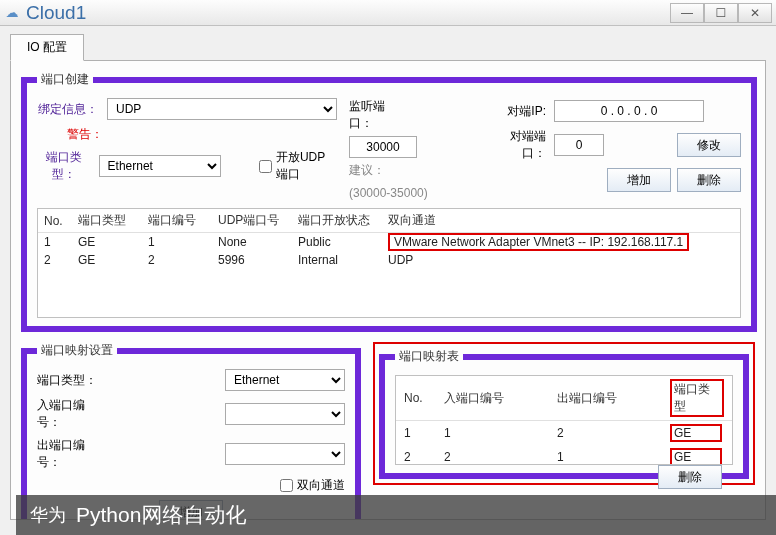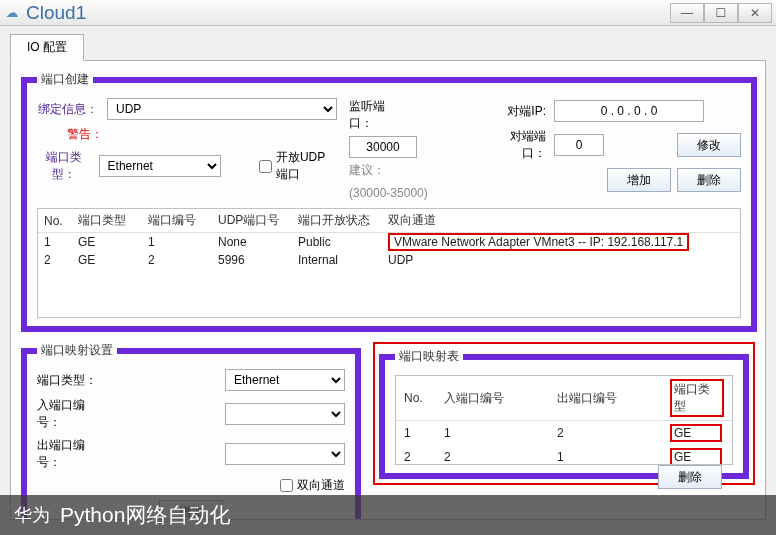--- a/index.html
+++ b/index.html
@@ -236,21 +236,21 @@
   padding: 3px 8px;
 }
 .hl-cell {
   border: 2px solid #d00;
   padding: 0 2px;
   display: inline-block;
   min-width: 52px;
 }
 .footer-overlay {
   position: absolute;
-  left: 0;
+  left: 16px;
   right: 0;
   bottom: 0;
   height: 40px;
   background: rgba(60,60,60,0.78);
   color: #fff;
   display: flex;
   align-items: center;
   padding: 0 14px;
   font-size: 16px;
   gap: 10px;

